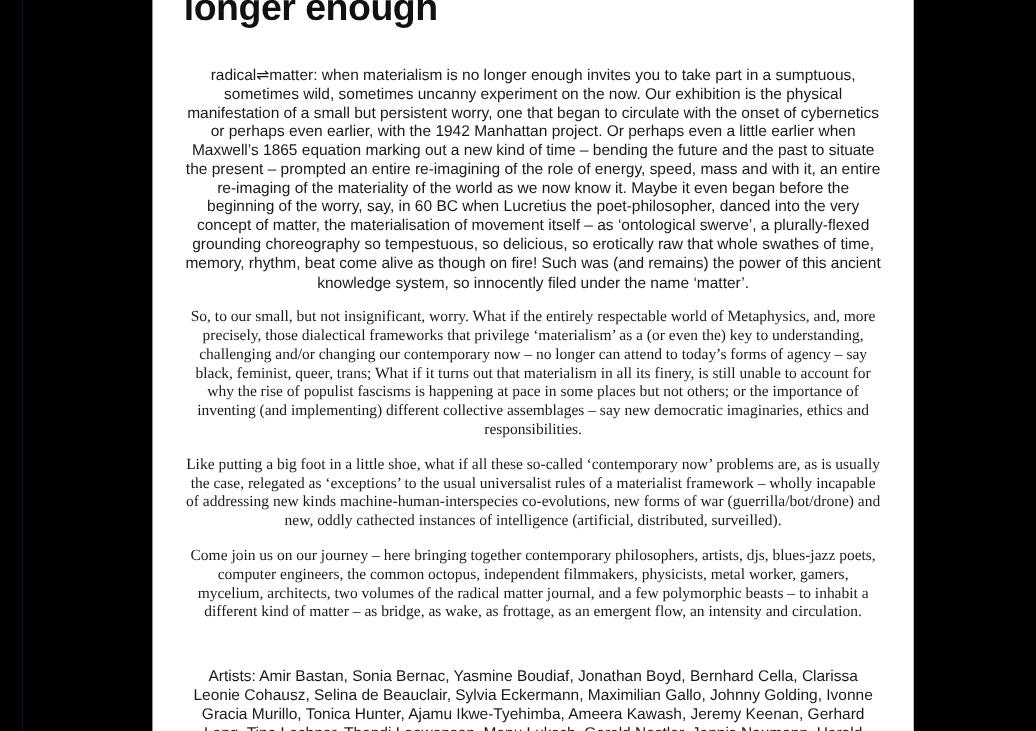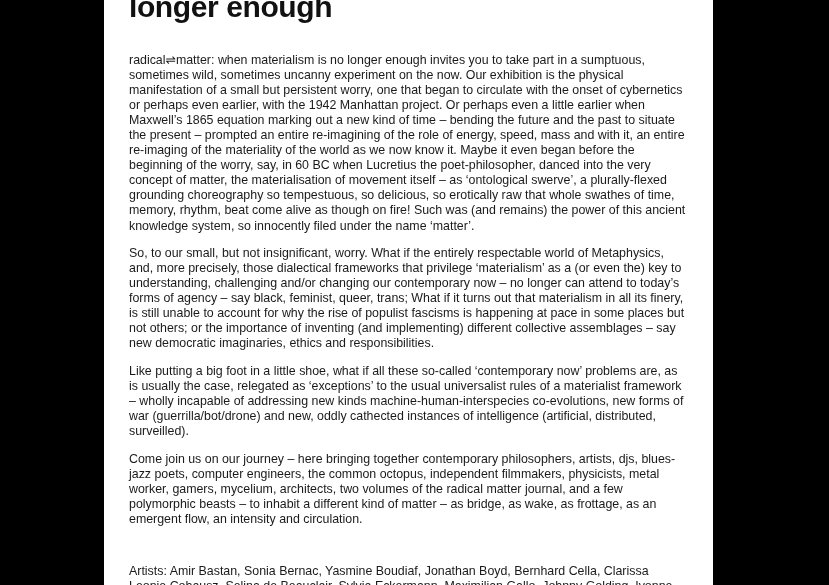--- a/index.html
+++ b/index.html
@@ -12,20 +12,21 @@
     height: 585px;
     overflow: hidden;
     font-family: "Liberation Sans", sans-serif;
   }
 
   #page {
     position: relative;
     width: 675px;
     height: 585px;
     background: #6d28d9;
+    margin-left: 18px;
   }
 
   
   #content-column {
     position: absolute;
     left: 104px;
     top: 0;
     width: 609px;
     height: 585px;
     background: #ffffff;
@@ -45,27 +46,27 @@
     position: relative;
     top: -9px;
     white-space: nowrap;
   }
 
   .body-text {
     font-size: 12.4px;
     line-height: 15.05px;
     color: #1a1a1a;
     margin: 0;
-    text-align: left;
+    text-align: center;
     letter-spacing: 0.0px;
     word-spacing: 0px;
   }
 
   .para-gap-1 { margin-top: 21px; }
-  .para-gap { margin-top: 12.5px; }
+  .para-gap { margin-top: 12.5px; font-family: Liberation Serif, serif; }
 
   #artists-block {
     margin-top: 37px;
   }
 
   .artists-label {
     font-weight: normal;
   }
 
   

